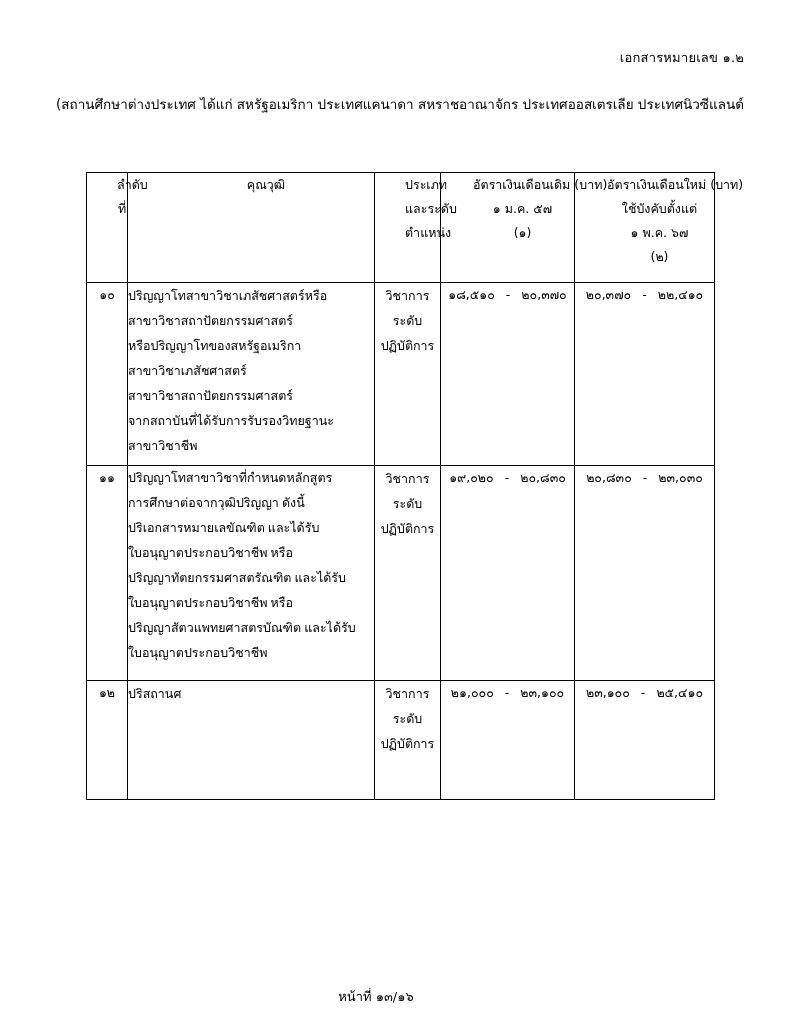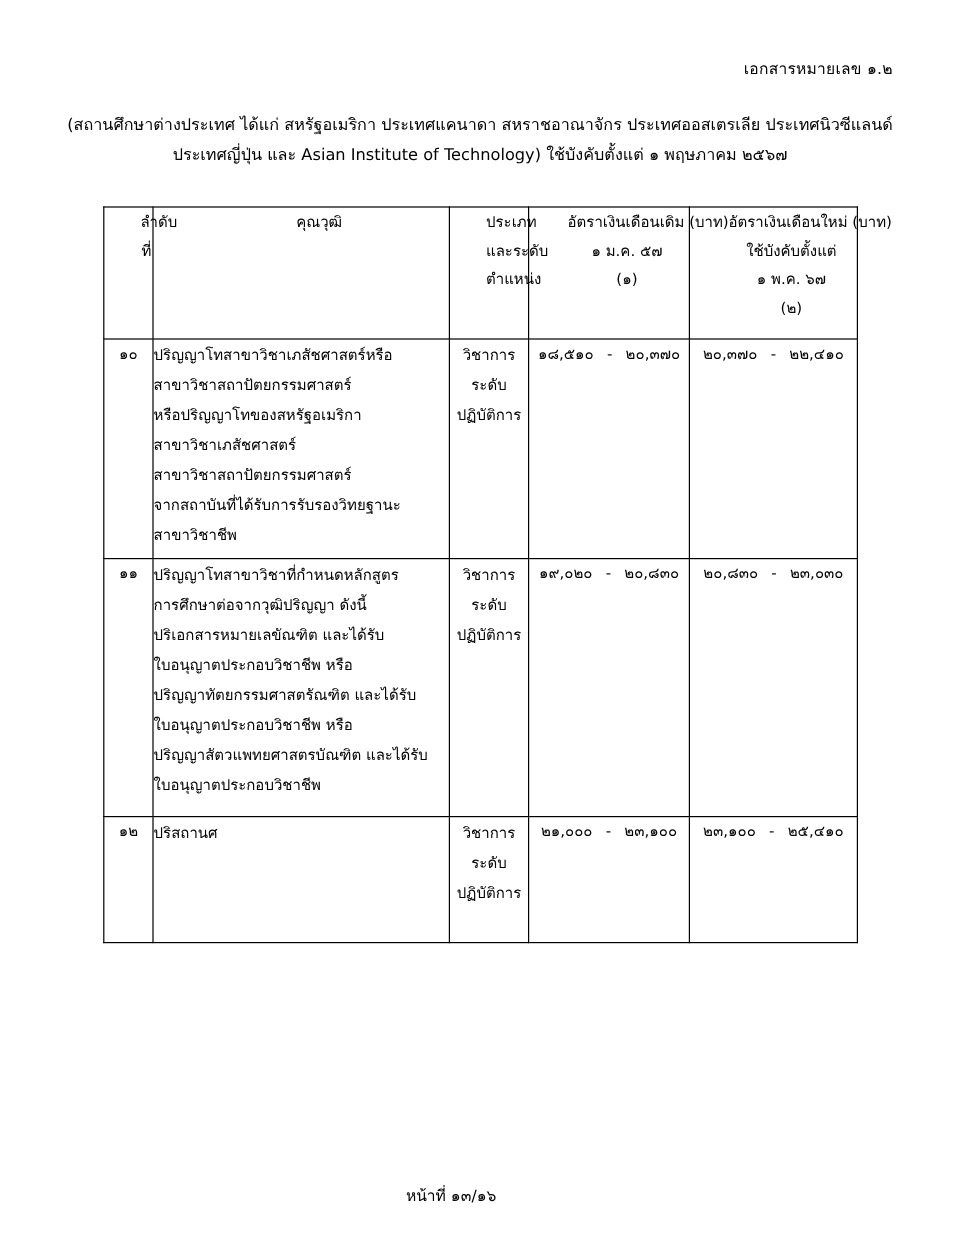--- a/index.html
+++ b/index.html
@@ -124,44 +124,43 @@
     white-space: nowrap;
   }
   .sal-from { display: inline-block; }
   .sal-dash { display: inline-block; padding: 0 11px; }
   .sal-to   { display: inline-block; }
 
   
   tr.r10 .cell-no,
   tr.r10 .cell-qual { height: 183px; box-sizing: border-box; }
   tr.r11 .cell-no,
-  tr.r11 .cell-qual { height: 215px; box-sizing: border-box; }
+  tr.r11 .cell-qual { height: 215px; box-sizing: border-box; font-family: Liberation Serif, serif; }
   tr.r12 .cell-no,
-  tr.r12 .cell-qual { height: 105px; box-sizing: border-box; border-radius: 15px; }
+  tr.r12 .cell-qual { height: 119px; box-sizing: border-box; border-radius: 15px; }
 
   
   .footer {
     position: absolute;
     bottom: 28px;
     left: 0;
     width: 752px;
     text-align: center;
     font-size: 13px;
   }
 </style>
 </head>
 <body>
 
 <div class="page">
 
   <div class="doc-number">เอกสารหมายเลข ๑.๒</div>
 
   <div class="title-block">
     <div class="title-line">(สถานศึกษาต่างประเทศ ได้แก่ สหรัฐอเมริกา ประเทศแคนาดา สหราชอาณาจักร ประเทศออสเตรเลีย ประเทศนิวซีแลนด์</div>
-    <div class="title-line">ประเทศญี่ปุ่น และ Asian  Institute  of  Technology) ใช้บังคับตั้งแต่ ๑ พฤษภาคม ๒๕๖๗</div>
   </div>
 
   <div class="table-wrap">
     <table class="main">
       <colgroup>
         <col class="c-no">
           <col class="c-qual">
           <col class="c-type">
           <col class="c-old">
           <col class="c-new">

